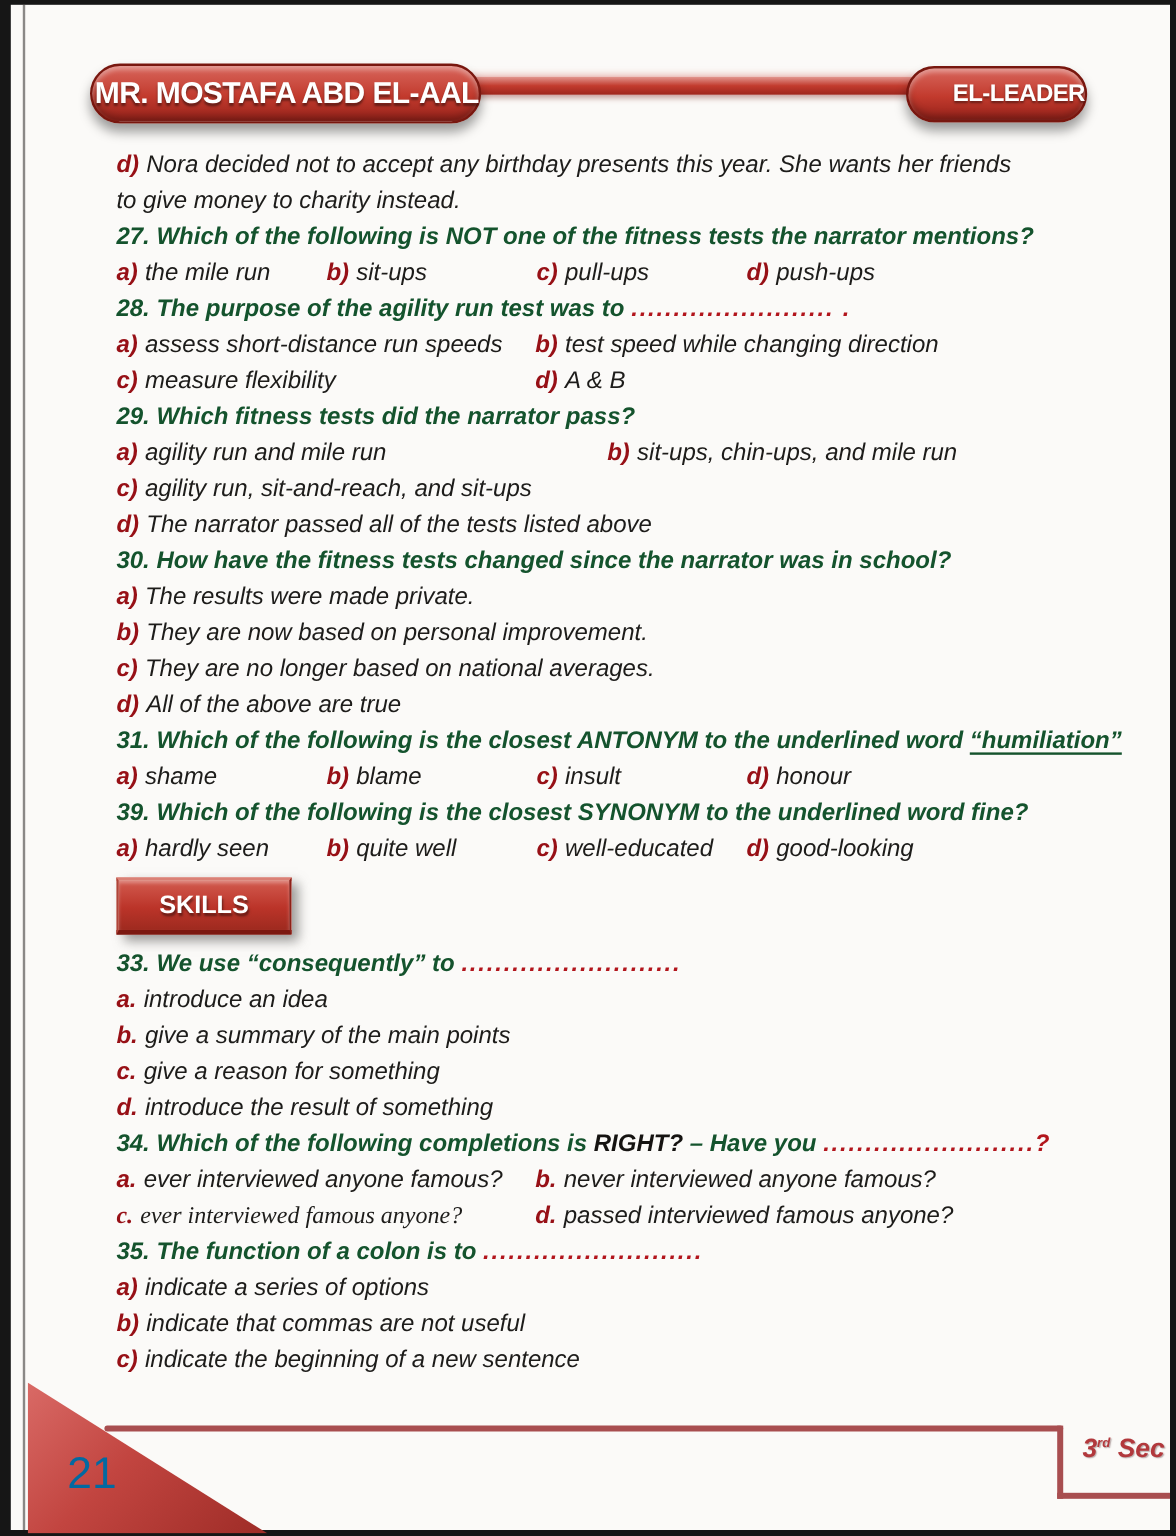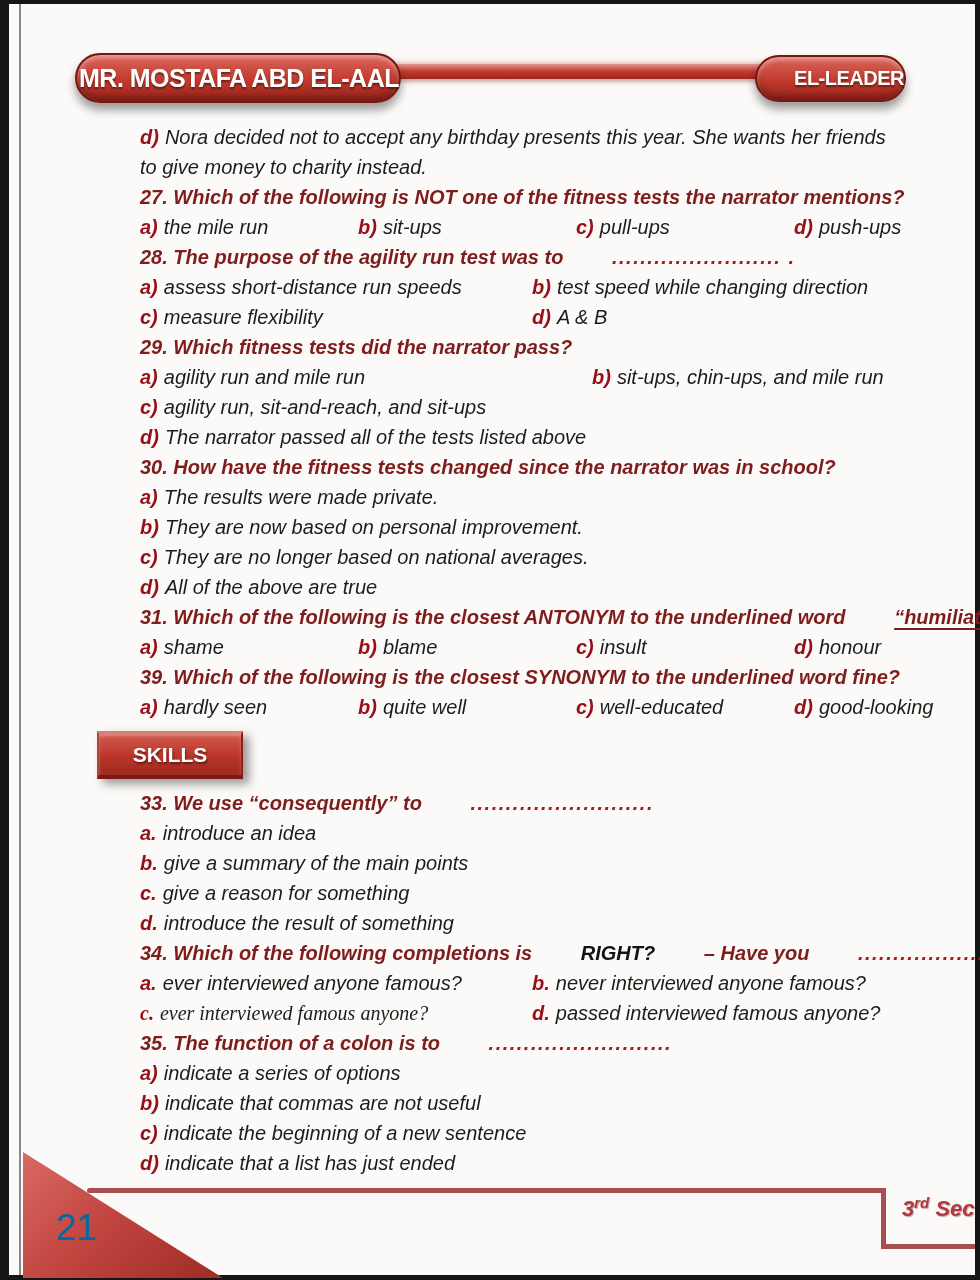--- a/index.html
+++ b/index.html
@@ -35,24 +35,24 @@
   }
   .badge-left{left:66px;top:49px;width:322px;height:46px;font-size:25px;}
   .badge-right{left:746px;top:51px;width:147px;height:43px;font-size:20px;}
 
   
   .content{
     position:absolute;left:88px;top:118px;width:845px;
     font-style:italic;font-size:20px;color:#1d1c1a;
   }
   .line{height:30px;line-height:30px;white-space:nowrap;}
-  .chunk{vertical-align:top;margin-left:43px;}
+  .chunk{vertical-align:top;}
   .letter{color:#971016;font-weight:bold;margin-right:6px;}
   .c-b{color:#1d1c1a;}
-  .c-q{color:#7f1d1d;font-weight:bold;}
+  .c-q{color:#14532d;font-weight:bold;}
   .c-bb{color:#151311;font-weight:bold;}
   .c-dots{color:#b2151c;font-weight:bold;letter-spacing:1.5px;}
   .u{text-decoration:underline;text-underline-offset:4px;text-decoration-thickness:2px;}
 
   
   .skills-wrap{height:66px;display:flex;align-items:center;justify-content:flex-start;}
   .skills-btn{
     width:142px;height:41px;display:flex;align-items:center;justify-content:center;
     font-style:normal;font-weight:bold;font-size:21px;color:#fff;letter-spacing:0;
     background:linear-gradient(180deg,#d25a4e 0%,#bb3429 55%,#9e2a1f 100%);
@@ -64,21 +64,21 @@
 
   
   .rule-top{position:absolute;left:78px;top:1184px;width:799px;height:5px;background:#a84e50;border-radius:3px;z-index:1;}
   .rule-vert{position:absolute;left:872px;top:1184px;width:5px;height:61px;background:#a84e50;z-index:1;}
   .rule-bottom{position:absolute;left:872px;top:1240px;width:94px;height:5px;background:#a84e50;z-index:1;}
   .sec-label{
     position:absolute;left:893px;top:1190px;z-index:2;
     color:#b2383c;font-weight:bold;font-style:italic;font-size:22px;
     text-shadow:1px 1px 1px rgba(60,20,20,.35);white-space:nowrap;
   }
-  .sec-label sup{font-size:15px;}
+  .sec-label sup{font-size:11px;}
   .corner-triangle{
     position:absolute;left:14px;top:1148px;width:200px;height:126px;z-index:3;
     background:linear-gradient(135deg,#d96a66 0%,#c24540 45%,#9e2c27 100%);
     clip-path:polygon(0 0,0 100%,100% 100%);
     filter:drop-shadow(3px 2px 3px rgba(0,0,0,.45));
   }
   .page-num{
     position:absolute;left:47px;top:1203px;z-index:4;
     color:#0369a1;font-size:37px;font-weight:normal;font-style:normal;
   }
@@ -131,21 +131,20 @@
         <div class="line"><span class="chunk"><span class="letter">b.</span><span class="c-b">give a summary of the main points</span></span></div>
         <div class="line"><span class="chunk"><span class="letter">c.</span><span class="c-b">give a reason for something</span></span></div>
         <div class="line"><span class="chunk"><span class="letter">d.</span><span class="c-b">introduce the result of something</span></span></div>
         <div class="line"><span class="chunk"><span class="c-q">34. Which of the following completions is </span></span><span class="chunk"><span class="c-bb">RIGHT?</span></span><span class="chunk"><span class="c-q"> – Have you </span></span><span class="chunk"><span class="c-dots">.........................?</span></span></div>
         <div class="line"><span class="chunk" style="display: inline-block; min-width: 349px;"><span class="letter">a.</span><span class="c-b">ever interviewed anyone famous?</span></span><span class="chunk"><span class="letter">b.</span><span class="c-b">never interviewed anyone famous?</span></span></div>
         <div class="line"><span class="chunk" style="display: inline-block; min-width: 349px; font-family: Liberation Serif, serif;"><span class="letter">c.</span><span class="c-b">ever interviewed famous anyone?</span></span><span class="chunk"><span class="letter">d.</span><span class="c-b">passed interviewed famous anyone?</span></span></div>
         <div class="line"><span class="chunk"><span class="c-q">35. The function of a colon is to </span></span><span class="chunk"><span class="c-dots">..........................</span></span></div>
         <div class="line"><span class="chunk"><span class="letter">a)</span><span class="c-b">indicate a series of options</span></span></div>
         <div class="line"><span class="chunk"><span class="letter">b)</span><span class="c-b">indicate that commas are not useful</span></span></div>
         <div class="line"><span class="chunk"><span class="letter">c)</span><span class="c-b">indicate the beginning of a new sentence</span></span></div>
-        <div class="line"><span class="chunk"><span class="letter">d)</span><span class="c-b">indicate that a list has just ended</span></span></div>
       </div>
   </div>
 
   <div class="rule-top"></div>
   <div class="rule-vert"></div>
   <div class="rule-bottom"></div>
   <div class="sec-label">
     <span>3</span><sup>rd</sup>
     <span>Sec</span>
   </div>

